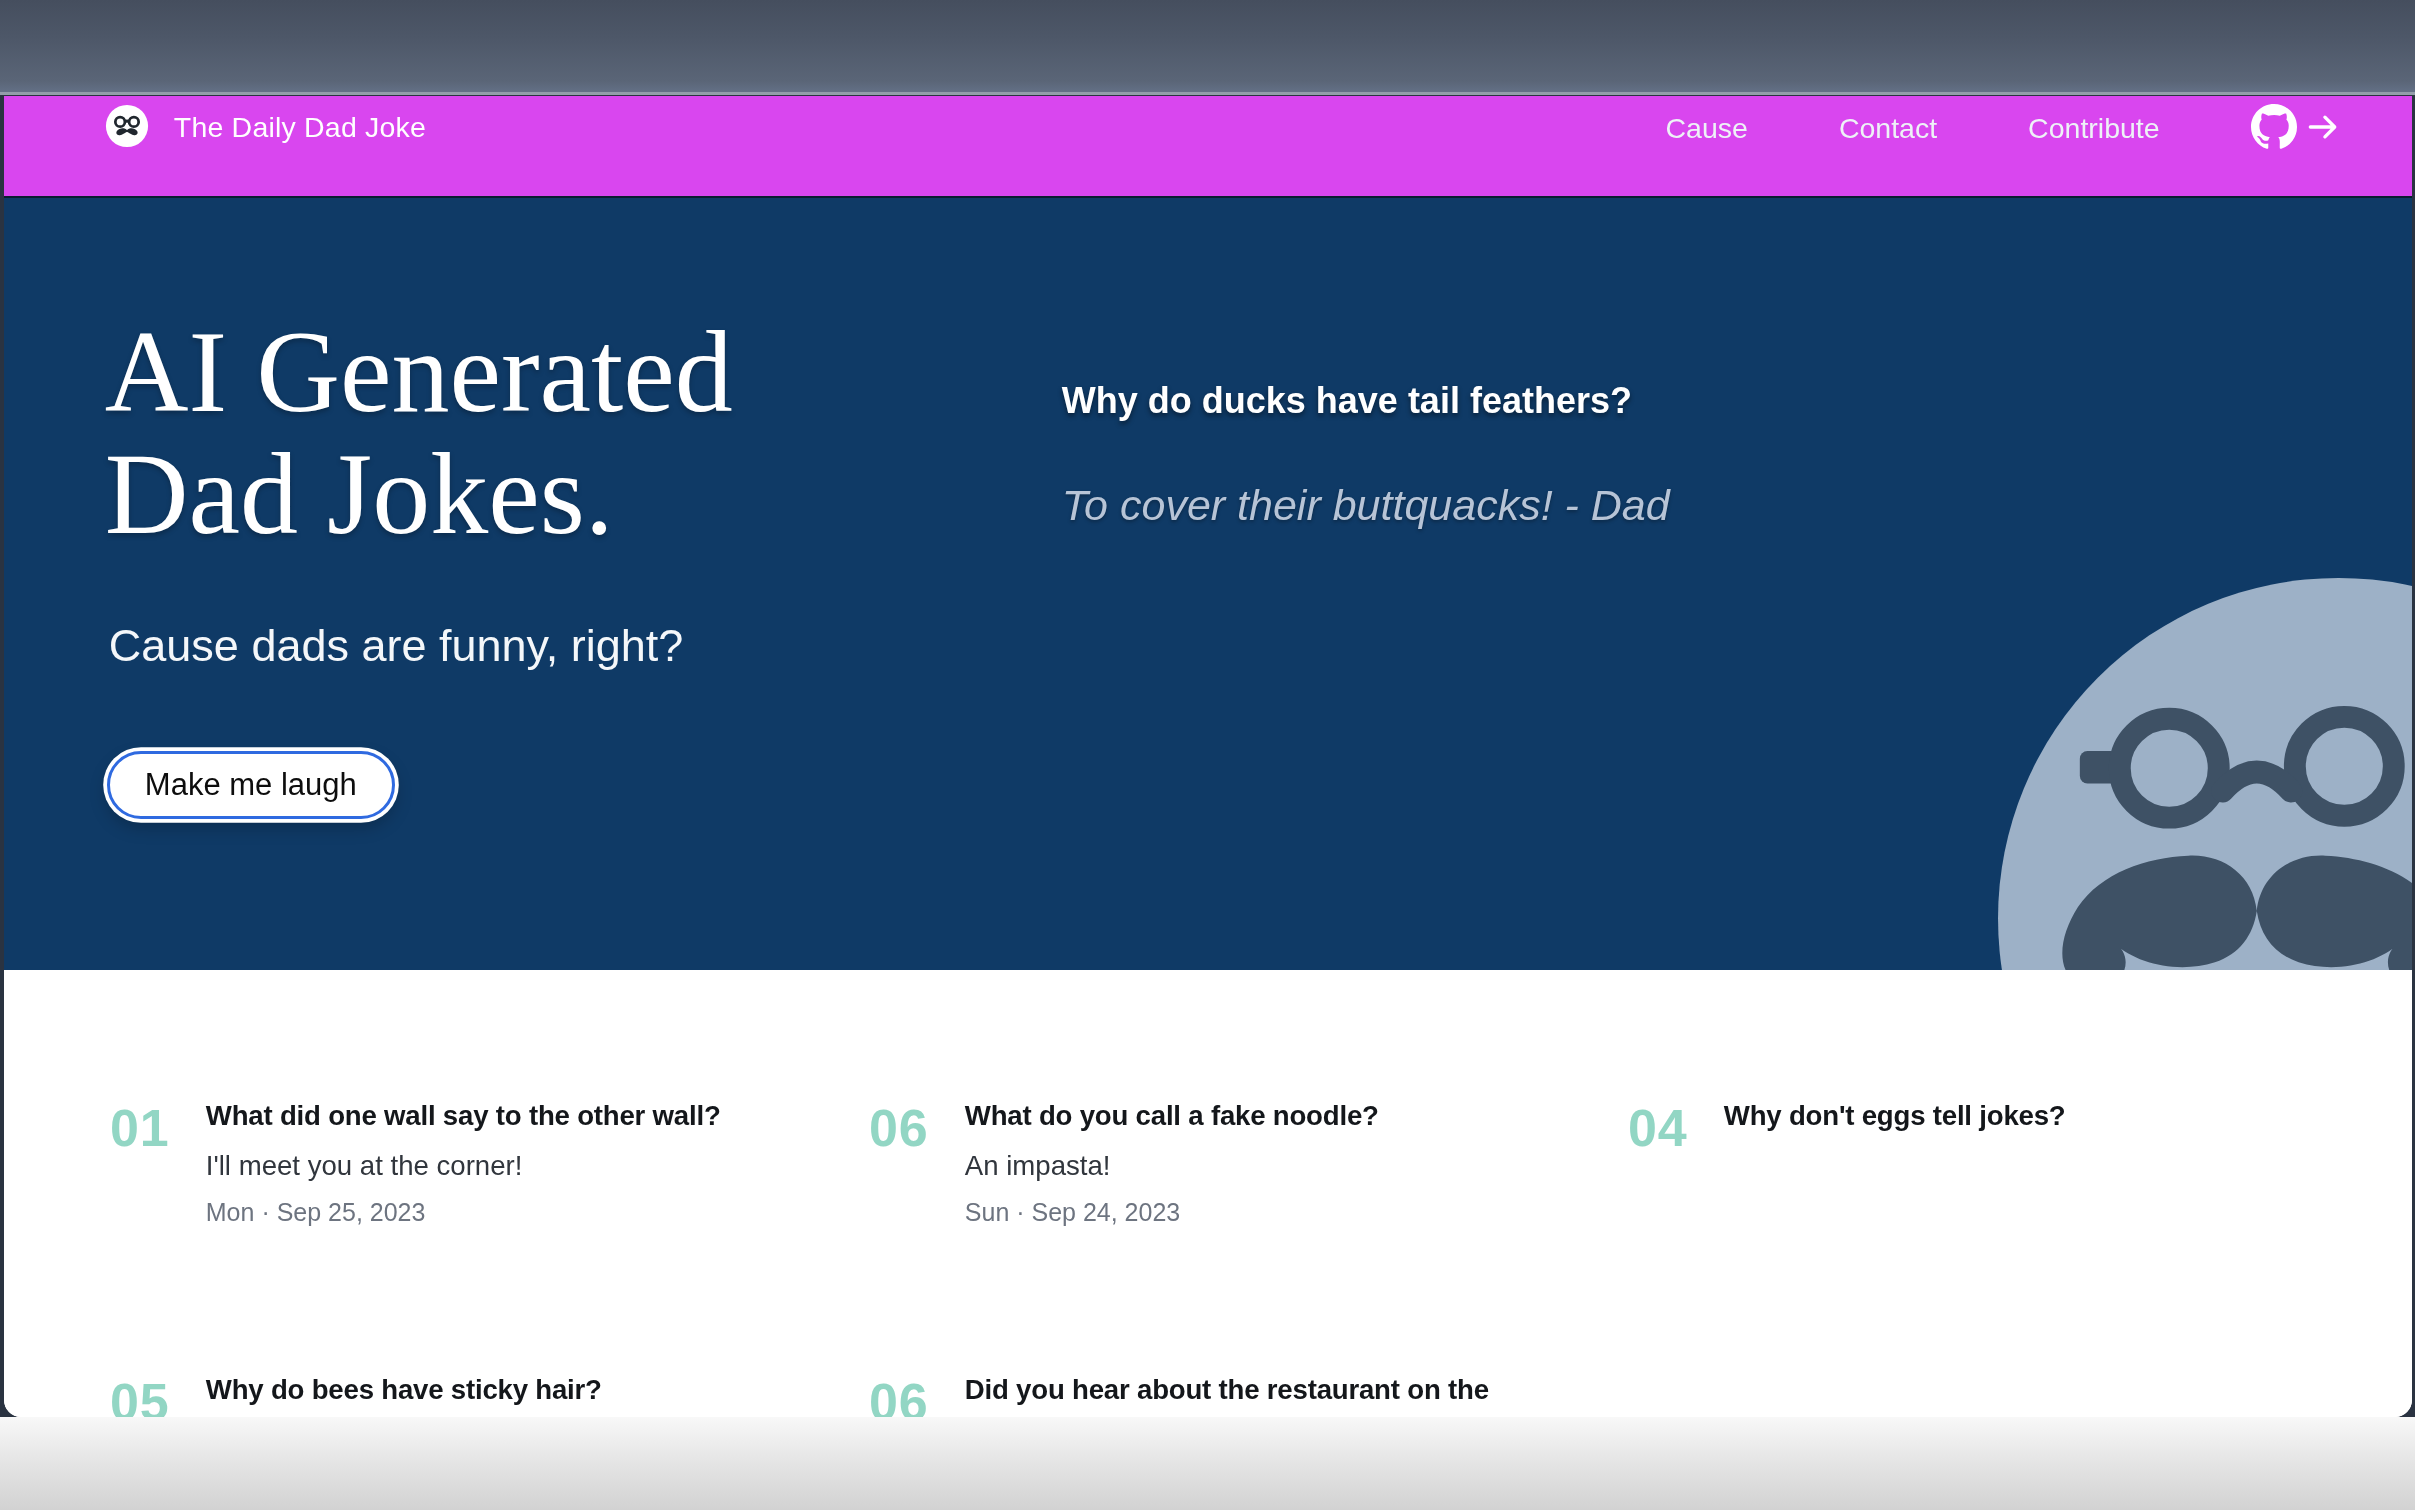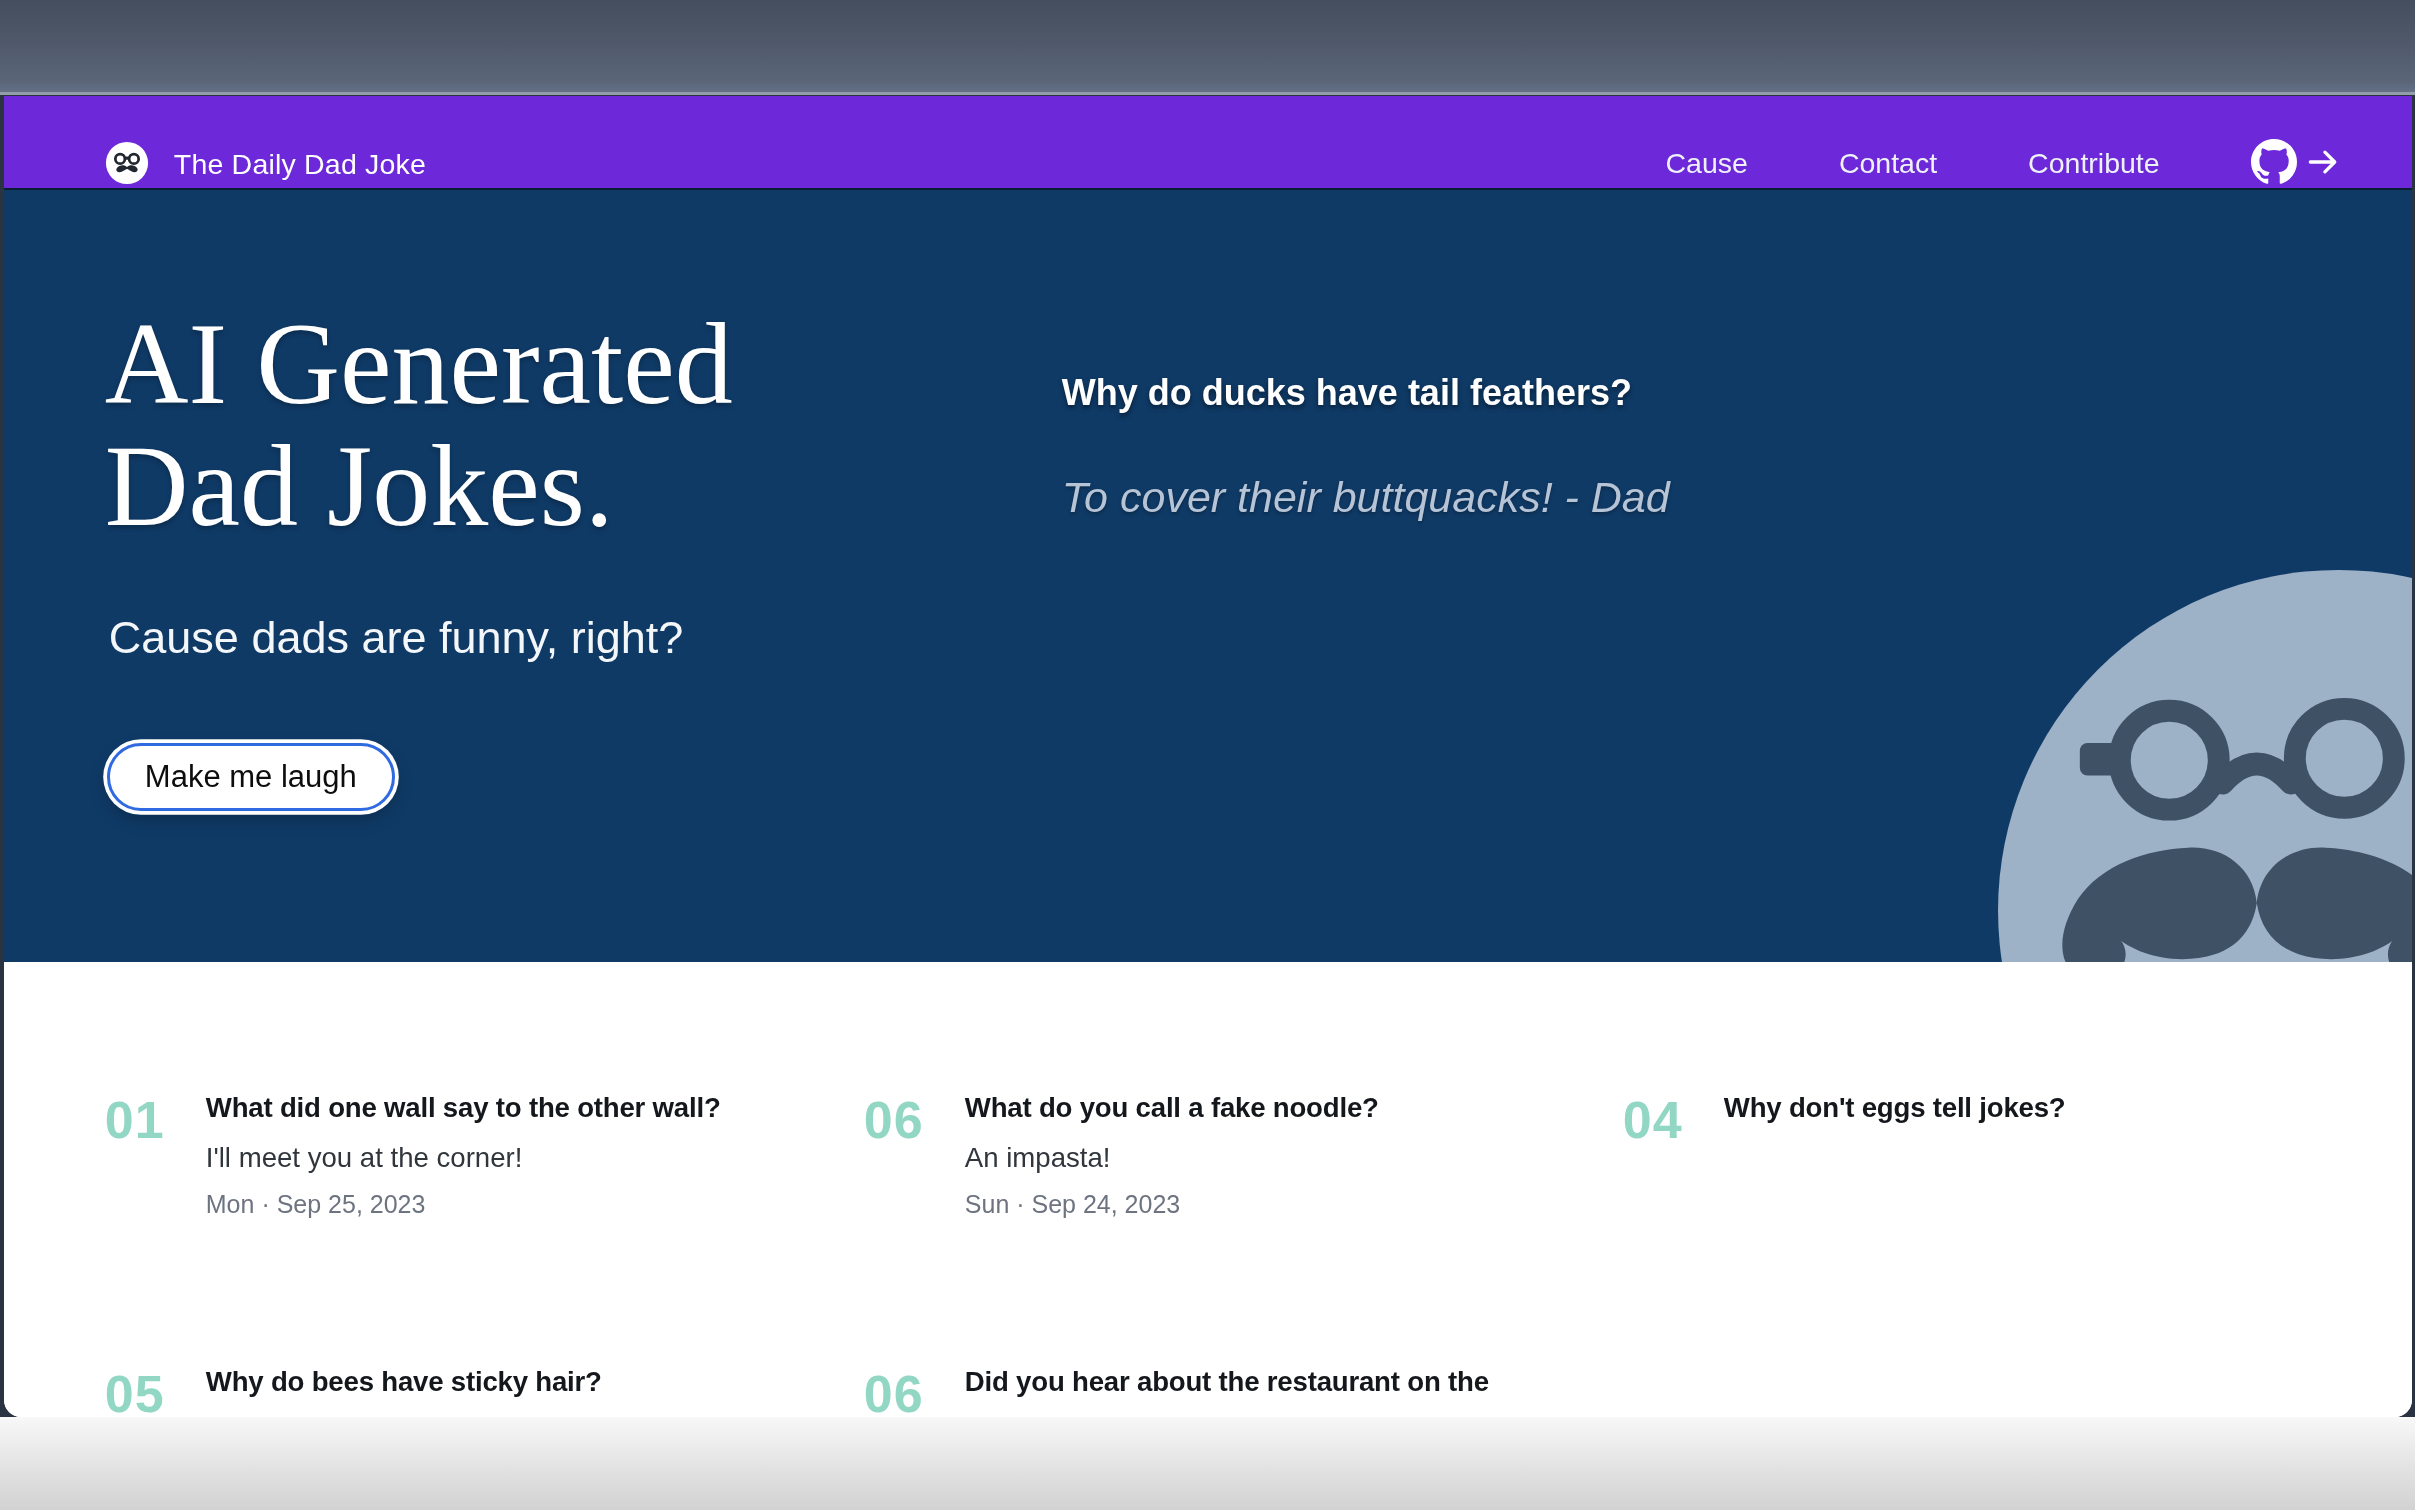--- a/index.html
+++ b/index.html
@@ -28,24 +28,24 @@
     position: absolute; top: 96px; left: 3.8px; right: 3.8px; height: 1321px;
     background: #ffffff;
     border-radius: 0 0 17px 17px;
     overflow: hidden;
     display: flex; flex-direction: column;
   }
 
   
   .navbar {
     flex: 0 0 92px; height: 92px;
-    background: #6d28d9;
+    background: #d946ef;
     border-bottom: 2.9px solid #0a1c31;
-    display: flex; align-items: flex-end;
-    padding: 0 70px 0 101px;
+    display: flex; align-items: flex-start;
+    padding: 8px 70px 0 101px;
     box-sizing: content-box;
   }
   .brand { display: flex; align-items: center; gap: 25px; cursor: pointer; }
   .brand-title { color: #ffffff; font-size: 28.5px; letter-spacing: 0.2px; }
   .nav-links { margin-left: auto; display: flex; align-items: center; gap: 91px; }
   .nav-link { color: #eef2f7; font-size: 28.5px; cursor: pointer; text-decoration: none; }
   .github-link { display: flex; align-items: center; gap: 7.6px; cursor: pointer; }
 
   
   .hero {
@@ -95,21 +95,21 @@
   .content { flex: 1; position: relative; background: #ffffff; }
   .jokes-grid {
     position: absolute; left: 101px; top: 130px; width: 2235px;
     display: grid; grid-template-columns: repeat(3, 1fr);
     column-gap: 42px; row-gap: 147px;
   }
   .joke { display: flex; gap: 36px; }
   .joke-number {
     flex: 0 0 65px; width: 65px;
     font-size: 52px; font-weight: 700; line-height: 1;
-    color: #92d6c4; letter-spacing: 1px; margin-top: 1.9px;
+    color: #92d6c4; letter-spacing: 1px; margin-top: 1.9px; text-align: right;
   }
   .joke-question { font-size: 27.6px; font-weight: 700; color: #14171b; letter-spacing: -0.2px; }
   .joke-answer { margin-top: 18px; font-size: 27.6px; color: #31363d; }
   .joke-date { margin-top: 16px; font-size: 25px; color: #6d7480; }
 </style>
 </head>
 <body>
 
 <div class="top-chrome"></div>
 <div class="bottom-chrome"></div>

